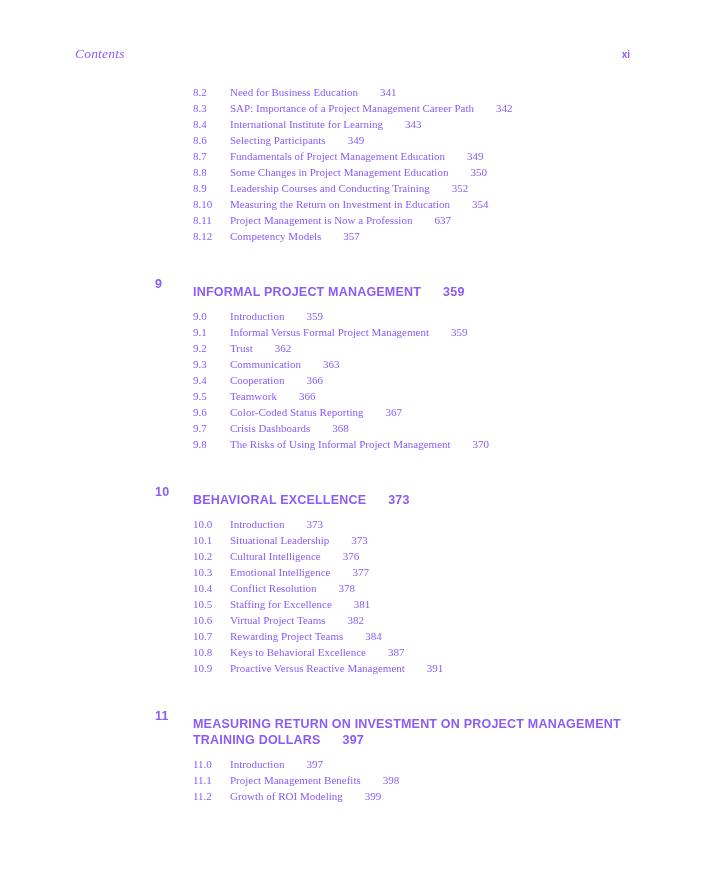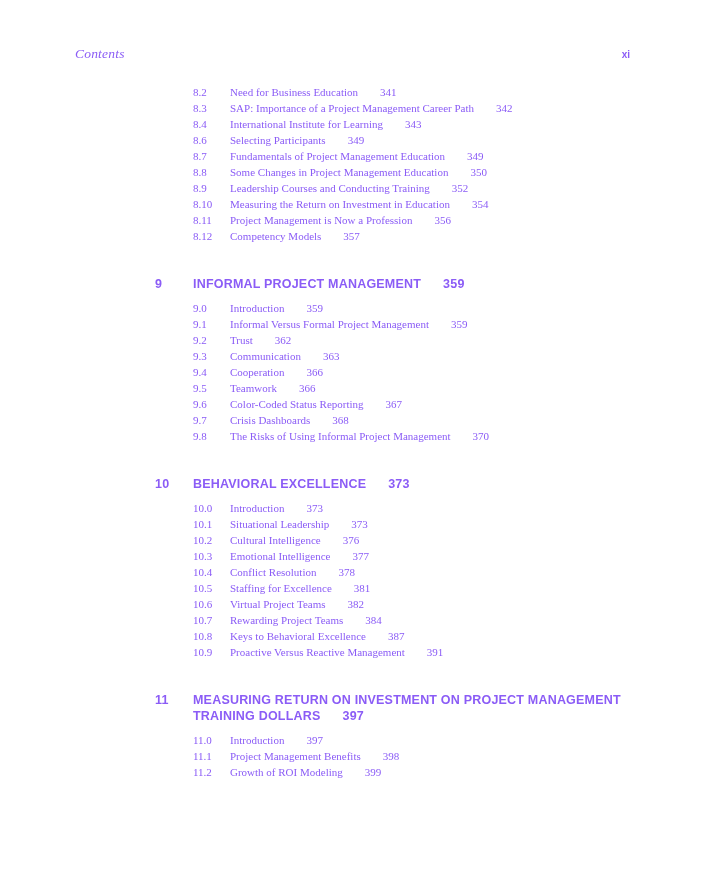--- a/index.html
+++ b/index.html
@@ -51,20 +51,21 @@
     font-size: 12.5px;
     line-height: 16px;
     letter-spacing: 0.2px;
     margin-bottom: 8px;
   }
   .ch-num {
     flex: 0 0 38px;
   }
   .ch-body {
     max-width: 440px;
+    margin-top: 8px;
   }
   .ch-page {
     margin-left: 22px;
     white-space: nowrap;
   }
   .items {
     margin-left: 38px;
   }
   .entry {
     display: flex;
@@ -138,21 +139,21 @@
 
     <div class="entry">
       <span class="entry-num">8.10</span>
       <span class="entry-title">Measuring the Return on Investment in Education</span>
       <span class="entry-page">354</span>
     </div>
 
     <div class="entry">
       <span class="entry-num">8.11</span>
       <span class="entry-title">Project Management is Now a Profession</span>
-      <span class="entry-page">356</span>
+      <span class="entry-page">637</span>
     </div>
 
     <div class="entry">
       <span class="entry-num">8.12</span>
       <span class="entry-title">Competency Models</span>
       <span class="entry-page">357</span>
     </div>
   </div>
     </div>
 

